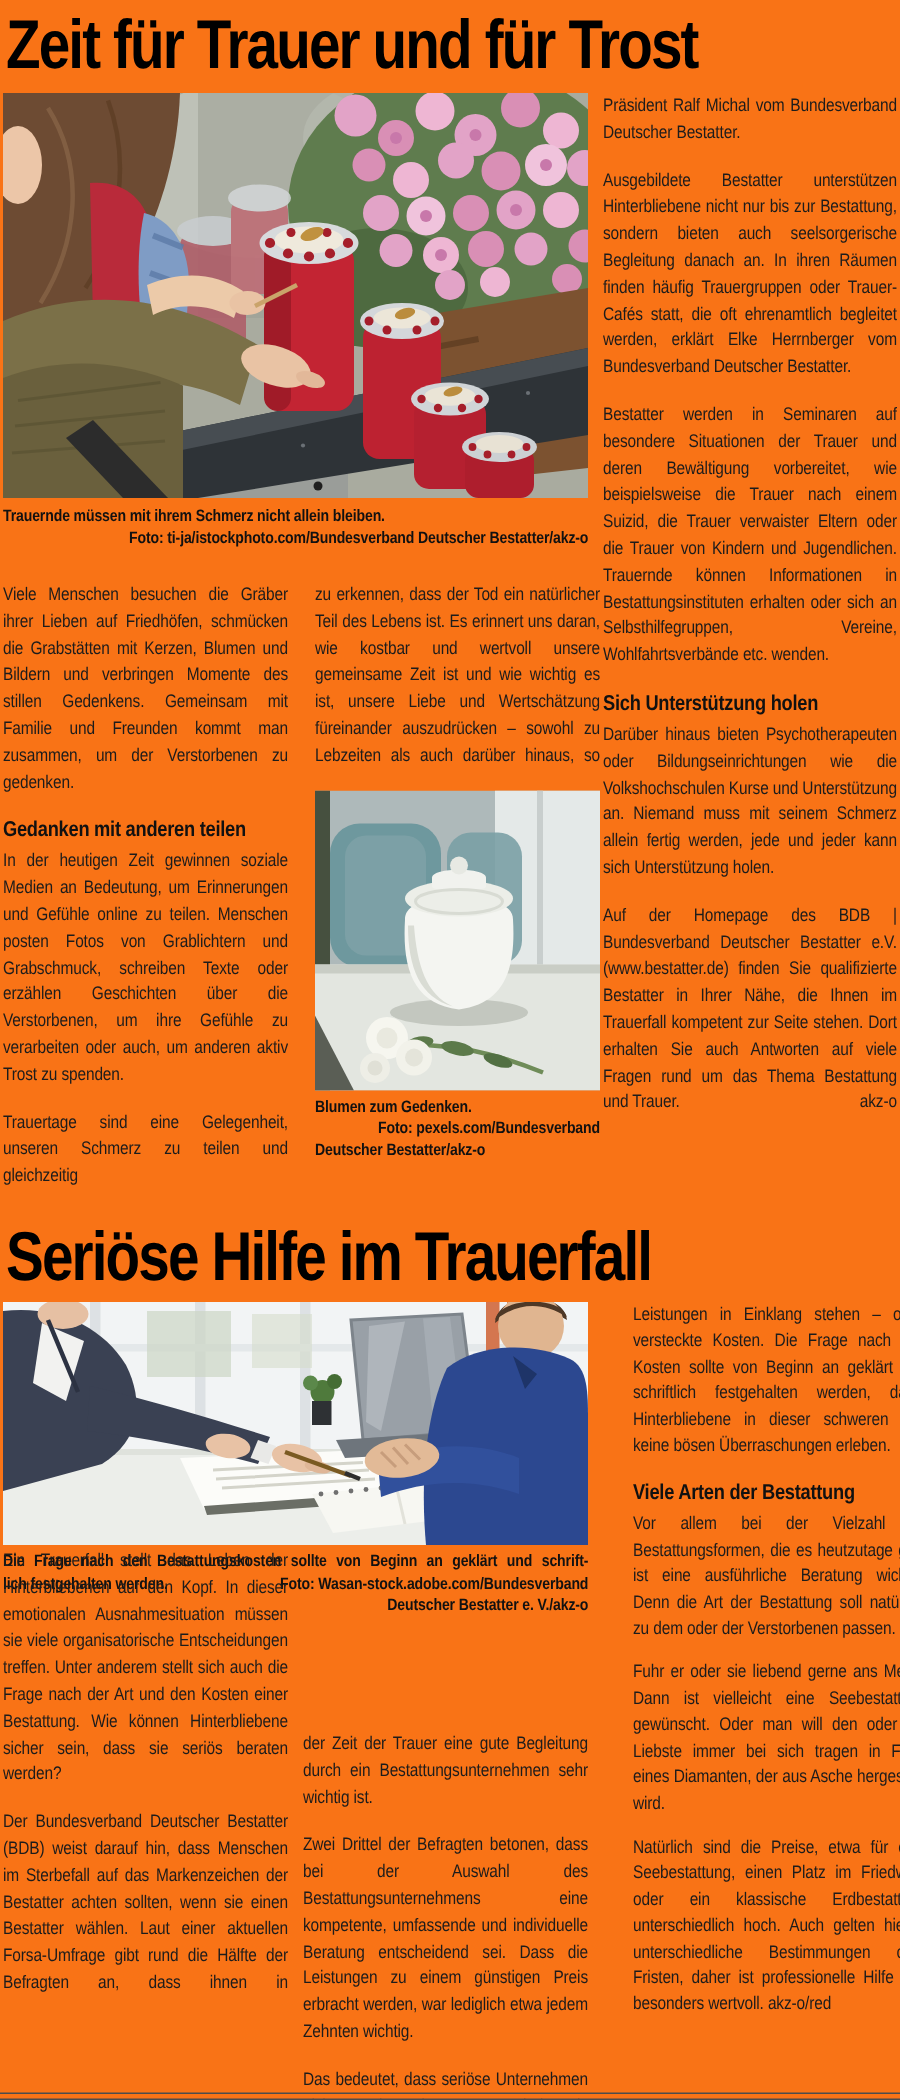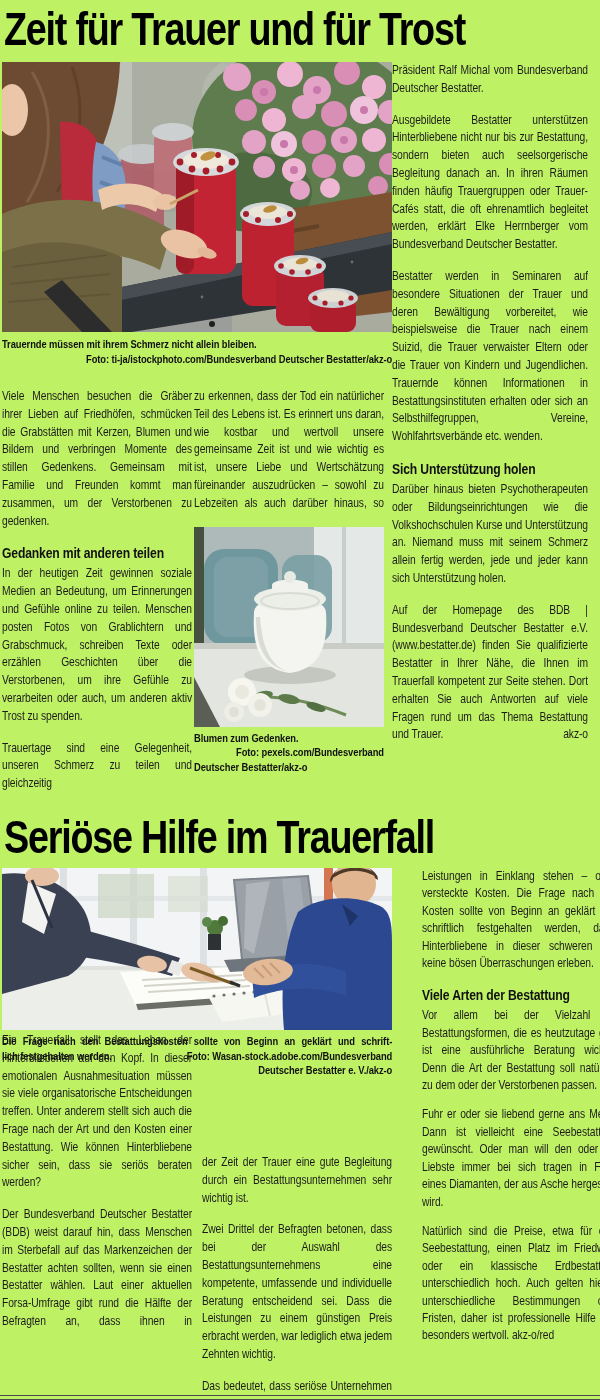--- a/index.html
+++ b/index.html
@@ -1,25 +1,25 @@
 <!DOCTYPE html>
 <html lang="de"><head>
 <meta charset="utf-8">
 <style>
   html,body{margin:0;padding:0;background:#fff;}
-  #page{position:relative;width:600px;height:1400px;background:#bef264;overflow:hidden;
+  #page{position:relative;width:600px;height:1400px;background:#f97316;overflow:hidden;
         font-family:"Liberation Sans",sans-serif;color:#1c1c1c;}
   .headline{position:absolute;left:4px;margin:0;font-size:46px;font-weight:700;color:#000;
         letter-spacing:-1.5px;white-space:nowrap;transform:scaleX(.82);transform-origin:left top;}
   #t1{top:2px;} #t2{top:810px;}
   .photo{position:absolute;display:block;}
   .col{position:absolute;overflow:hidden;}
   #a1c1{left:2px;top:388px;width:190px;height:408px;}
-  #a1c2{left:194px;top:388px;width:220px;height:408px;}
-  #a1c3{left:392px;top:62px;width:196px;height:748px;}
+  #a1c2{left:210px;top:388px;width:220px;height:408px;}
+  #a1c3{left:402px;top:62px;width:196px;height:748px;}
   #a2c1{left:2px;top:1032px;width:190px;height:303px;}
   #a2c2{left:202px;top:1154px;width:190px;height:303px;}
   #a2c3{left:422px;top:868px;width:196px;height:525px;}
   .ts{transform:scaleX(.852);transform-origin:left top;}
   .ts190{width:223px;} .ts196{width:230px;} .ts390{width:458px;}
   p.body{margin:0 0 14px 0;font-size:12.1px;line-height:17.8px;text-align:justify;
         letter-spacing:-.1px;hyphens:auto;}
   #a2c3 p.body{line-height:17.4px;margin-bottom:12px;}
   .cont{text-align-last:justify;}
   h3.subhead{margin:15px 0 4px 0;font-size:14.3px;line-height:16px;letter-spacing:-.2px;color:#111;}

